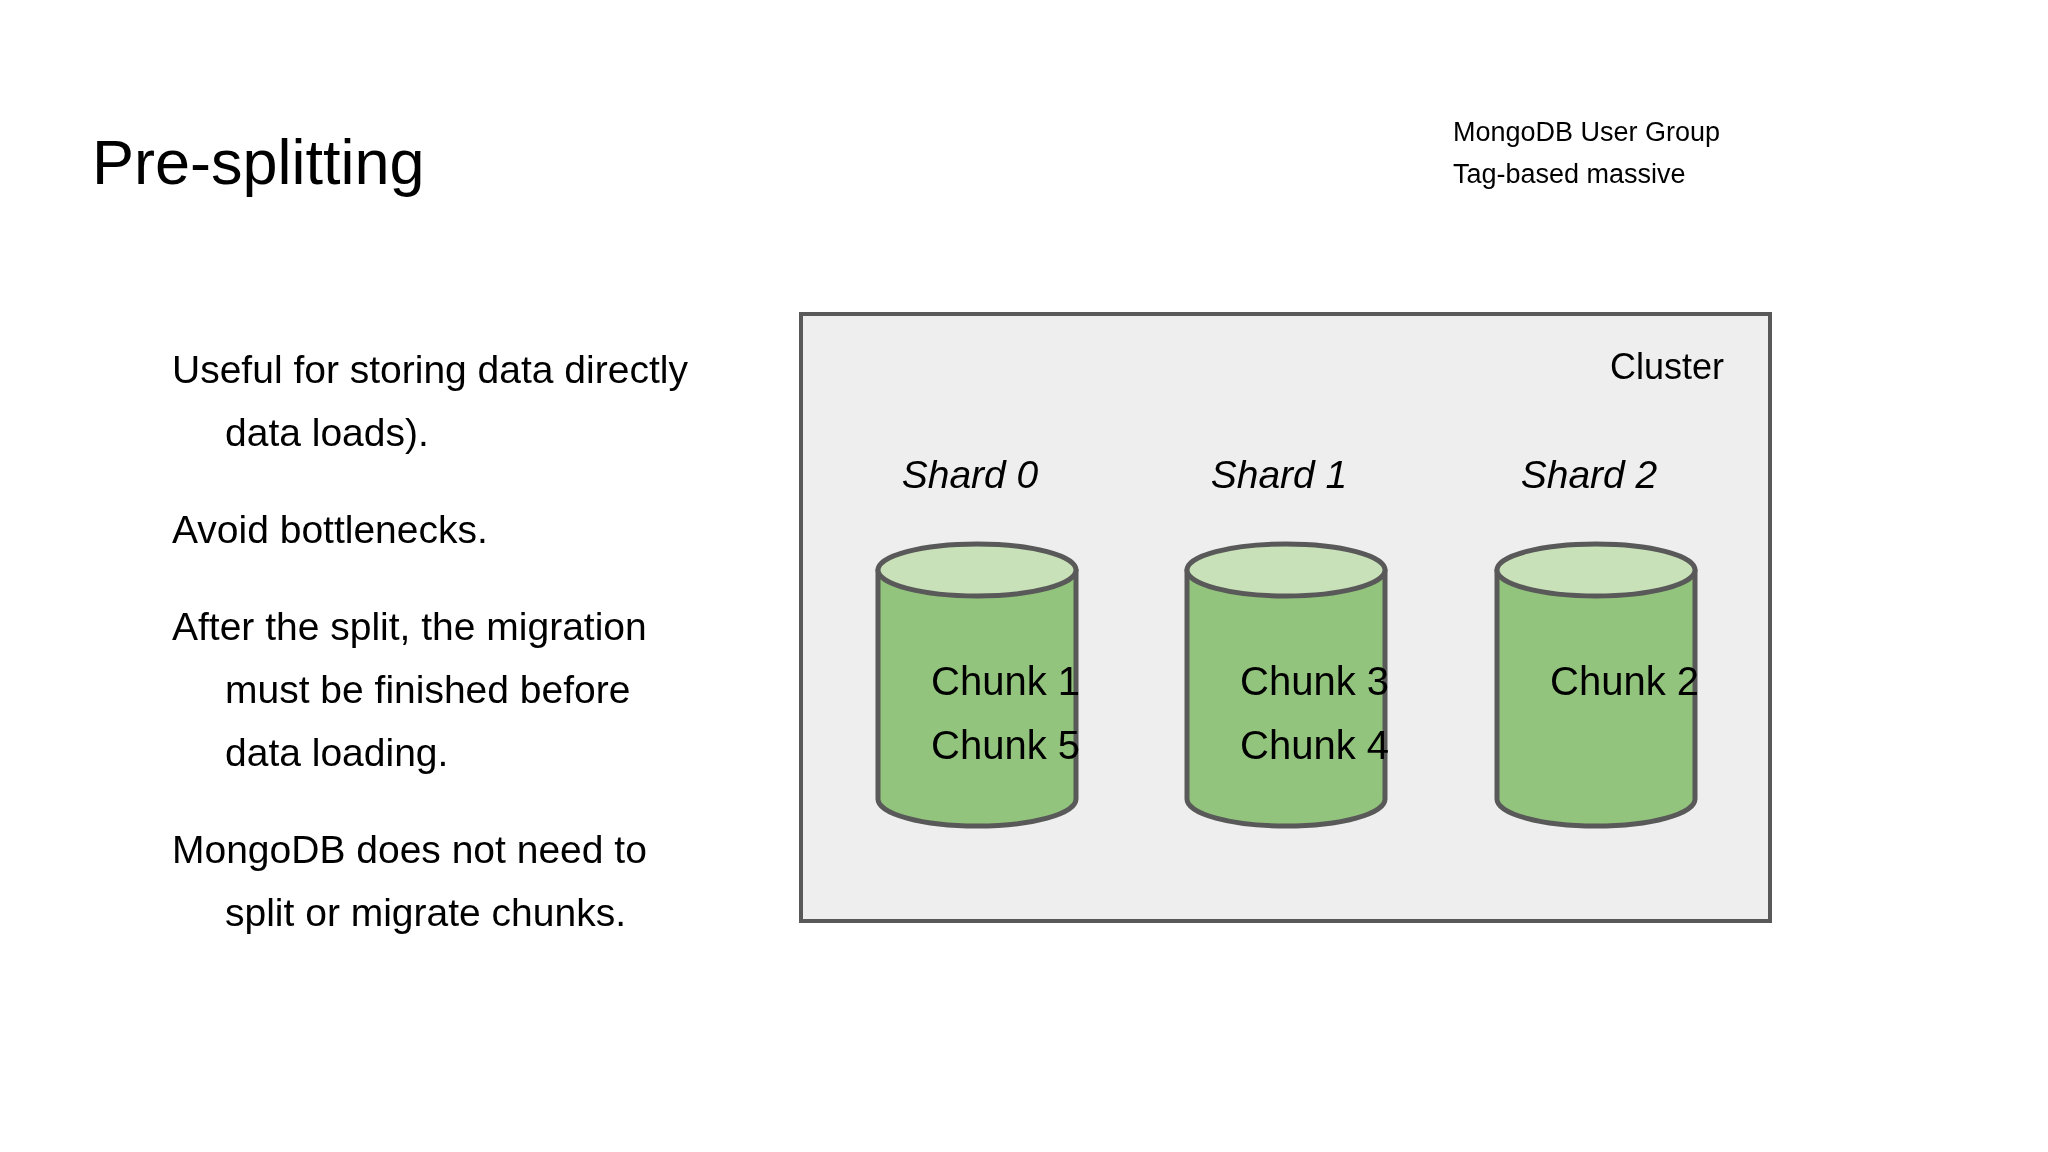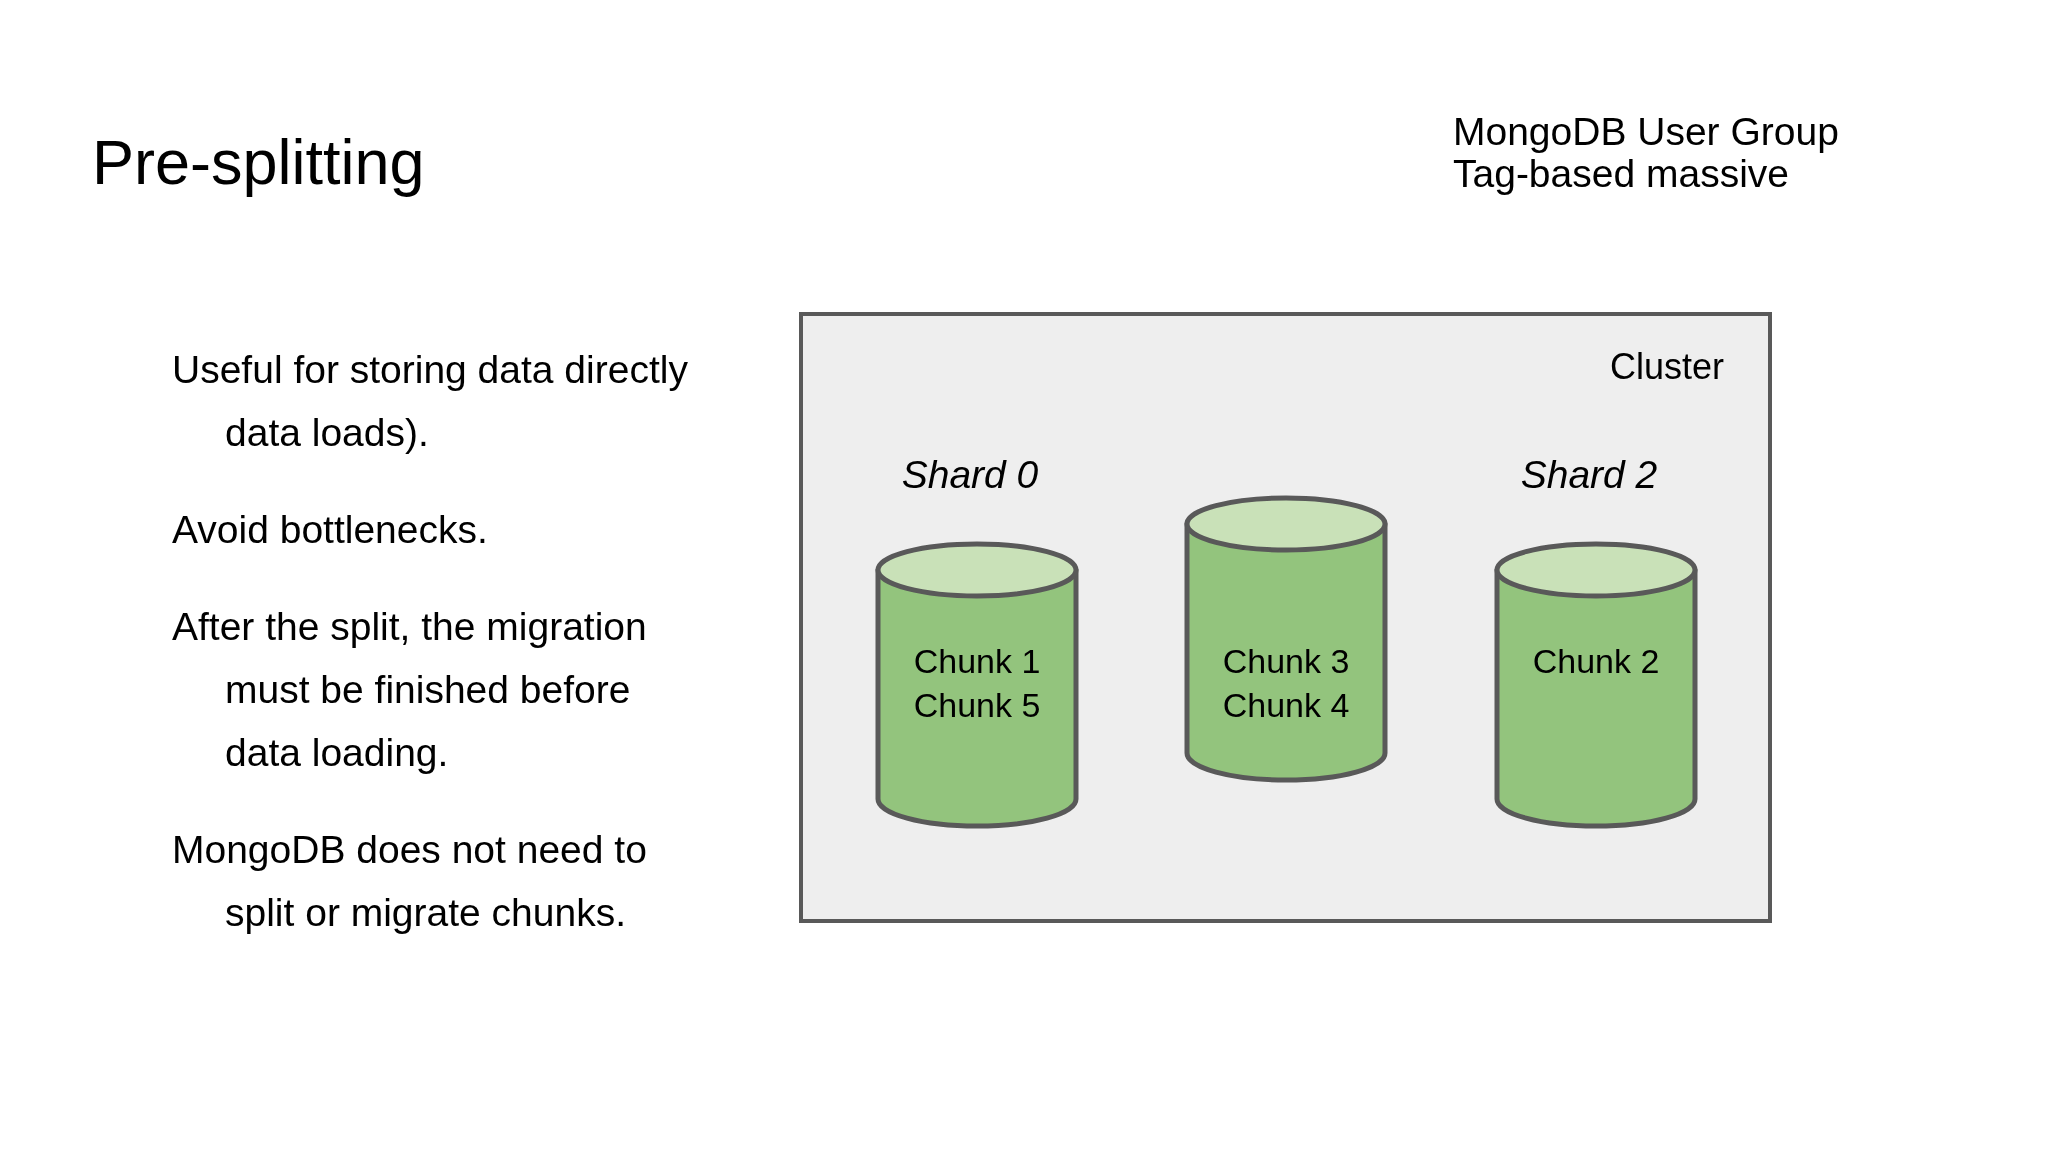--- a/index.html
+++ b/index.html
@@ -13,21 +13,21 @@
   .slide { position: relative; width: 2048px; height: 1152px; background: #ffffff; }
 
   .title {
     position: absolute; left: 92px; top: 128px;
     font-size: 63px; line-height: 1.1; color: #000;
     white-space: nowrap;
   }
 
   .header-right {
     position: absolute; left: 1453px; top: 111px;
-    font-size: 39px; line-height: 42px; color: #000;
+    font-size: 27px; line-height: 42px; color: #000;
     white-space: nowrap;
   }
 
   .bullets {
     position: absolute; left: 137px; top: 338px;
     font-size: 39px; line-height: 63px; color: #000;
     width: 680px;
     margin-left: 35px;
   }
   .bullet { margin: 0 0 34px 0; }
@@ -57,22 +57,22 @@
   .shard-label {
     font-size: 39px; line-height: 46px; text-align: center;
     margin-left: -14px; color: #000; white-space: nowrap; font-style: italic;
   }
   .cyl-svg { display: block; margin-top: 41px; }
 
   .chunks {
     position: absolute; left: 0; top: 187px; width: 206px;
   }
   .chunk-row {
-    height: 44px; line-height: 44px; text-align: center;
-    font-size: 34px; color: #000; white-space: nowrap;
+    height: 44px; line-height: 44px; text-align: right;
+    font-size: 40px; color: #000; white-space: nowrap; margin-top: 20px;
   }
 </style>
 </head>
 <body>
 
 <div class="slide">
 
   <div class="title">Pre-splitting</div>
 
   <div class="header-right">
@@ -108,20 +108,21 @@
         <path d="M4,31 L4,260 A99,27 0 0 0 202,260 L202,31 Z" fill="#93c47d" stroke="#595959" stroke-width="5" stroke-linejoin="round"></path>
         <ellipse cx="103" cy="31" rx="99" ry="26" fill="#c9e1b8" stroke="#595959" stroke-width="5"></ellipse>
       </svg>
       <div class="chunks">
         <div class="chunk-row">Chunk 1</div>
         <div class="chunk-row">Chunk 5</div>
       </div>
     </div>
 
     <div class="shard-col s1">
+      <div class="shard-label">Shard 1</div>
       <svg class="cyl-svg" width="206" height="292" viewBox="0 0 206 292">
         <path d="M4,31 L4,260 A99,27 0 0 0 202,260 L202,31 Z" fill="#93c47d" stroke="#595959" stroke-width="5" stroke-linejoin="round"></path>
         <ellipse cx="103" cy="31" rx="99" ry="26" fill="#c9e1b8" stroke="#595959" stroke-width="5"></ellipse>
       </svg>
       <div class="chunks">
         <div class="chunk-row">Chunk 3</div>
         <div class="chunk-row">Chunk 4</div>
       </div>
     </div>
 

